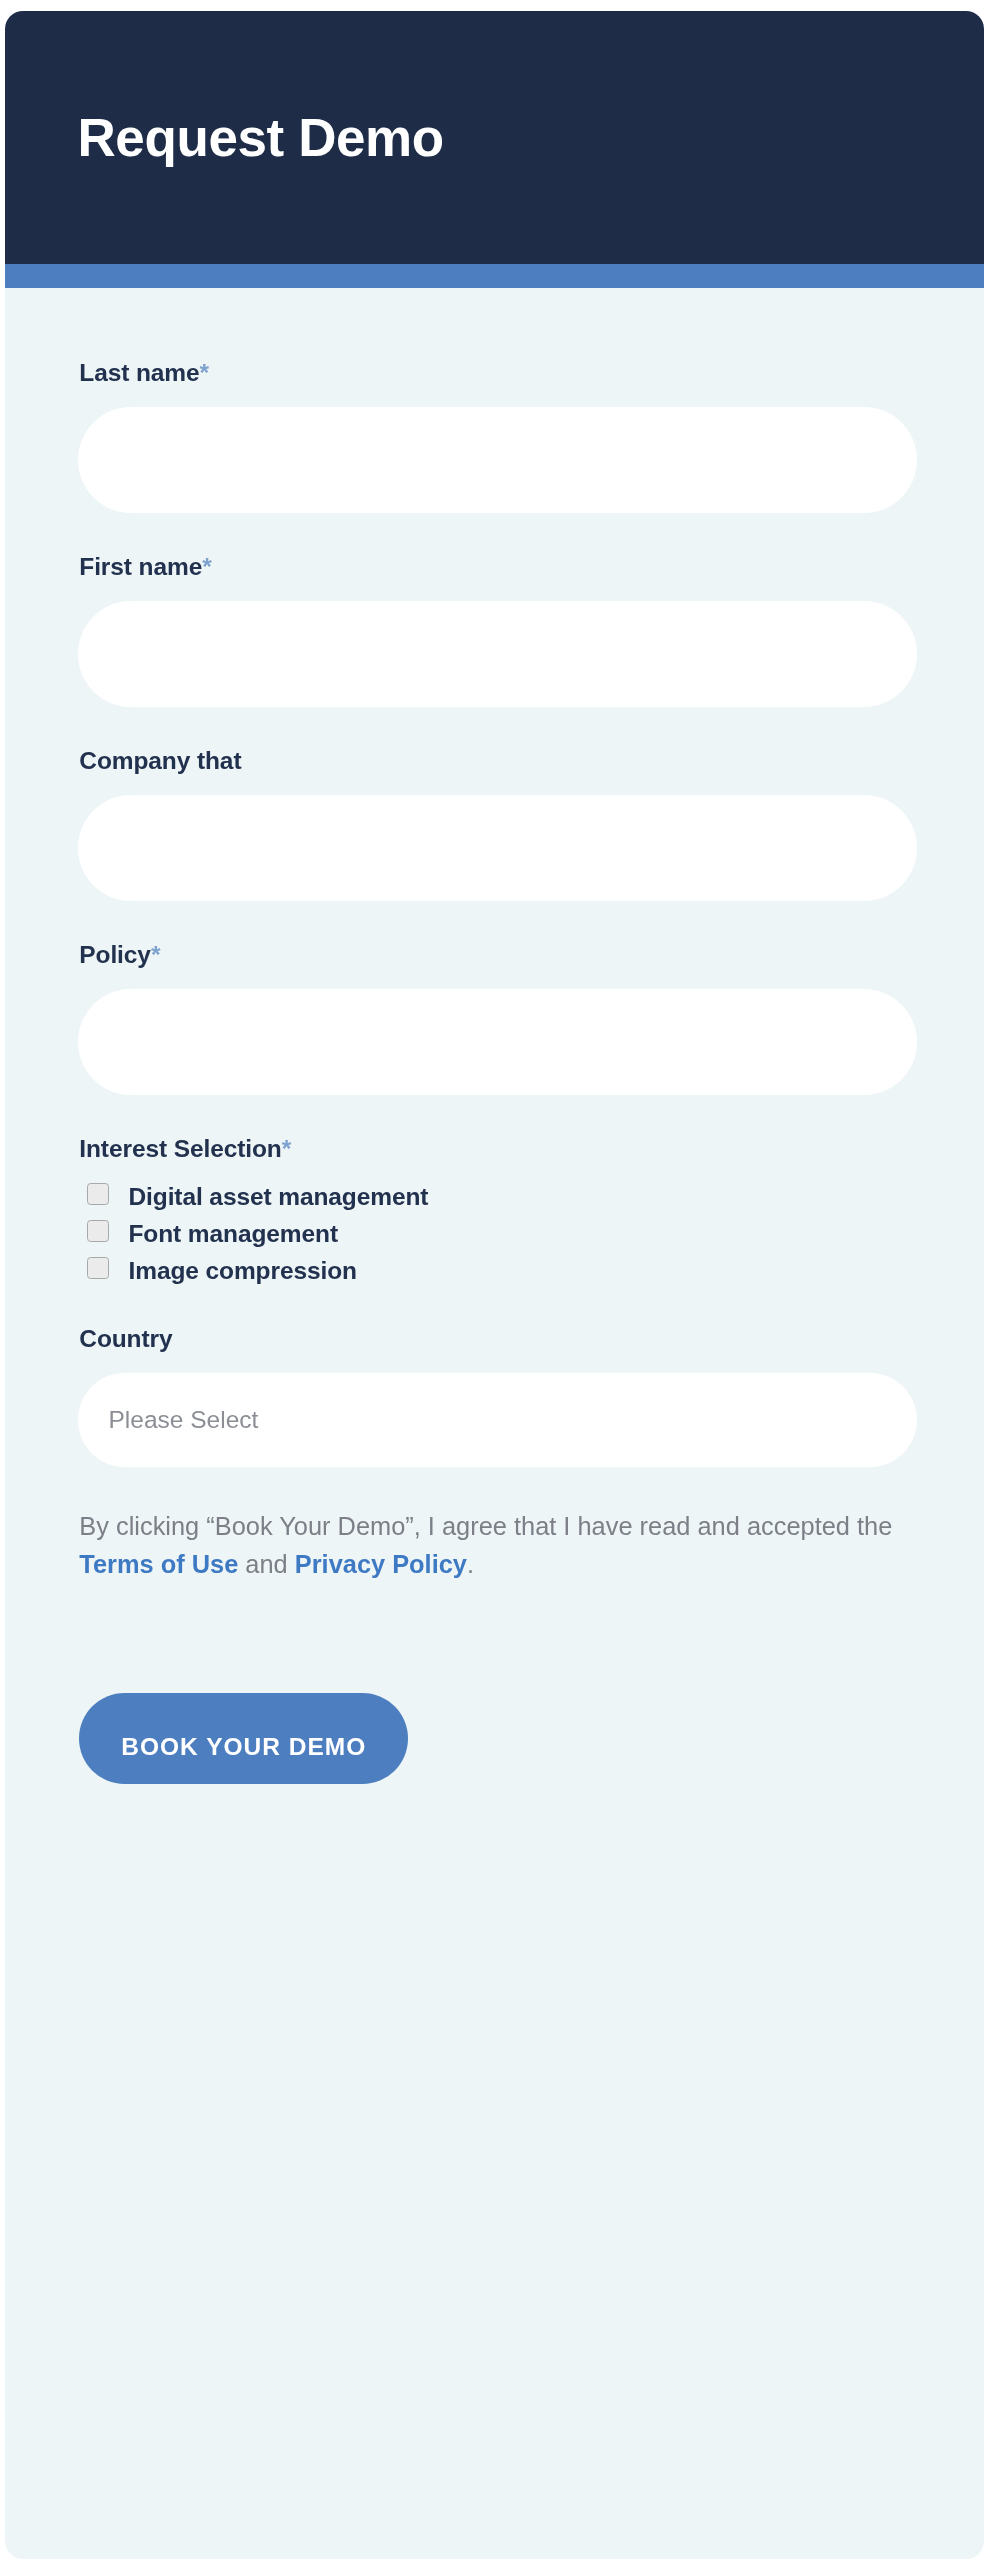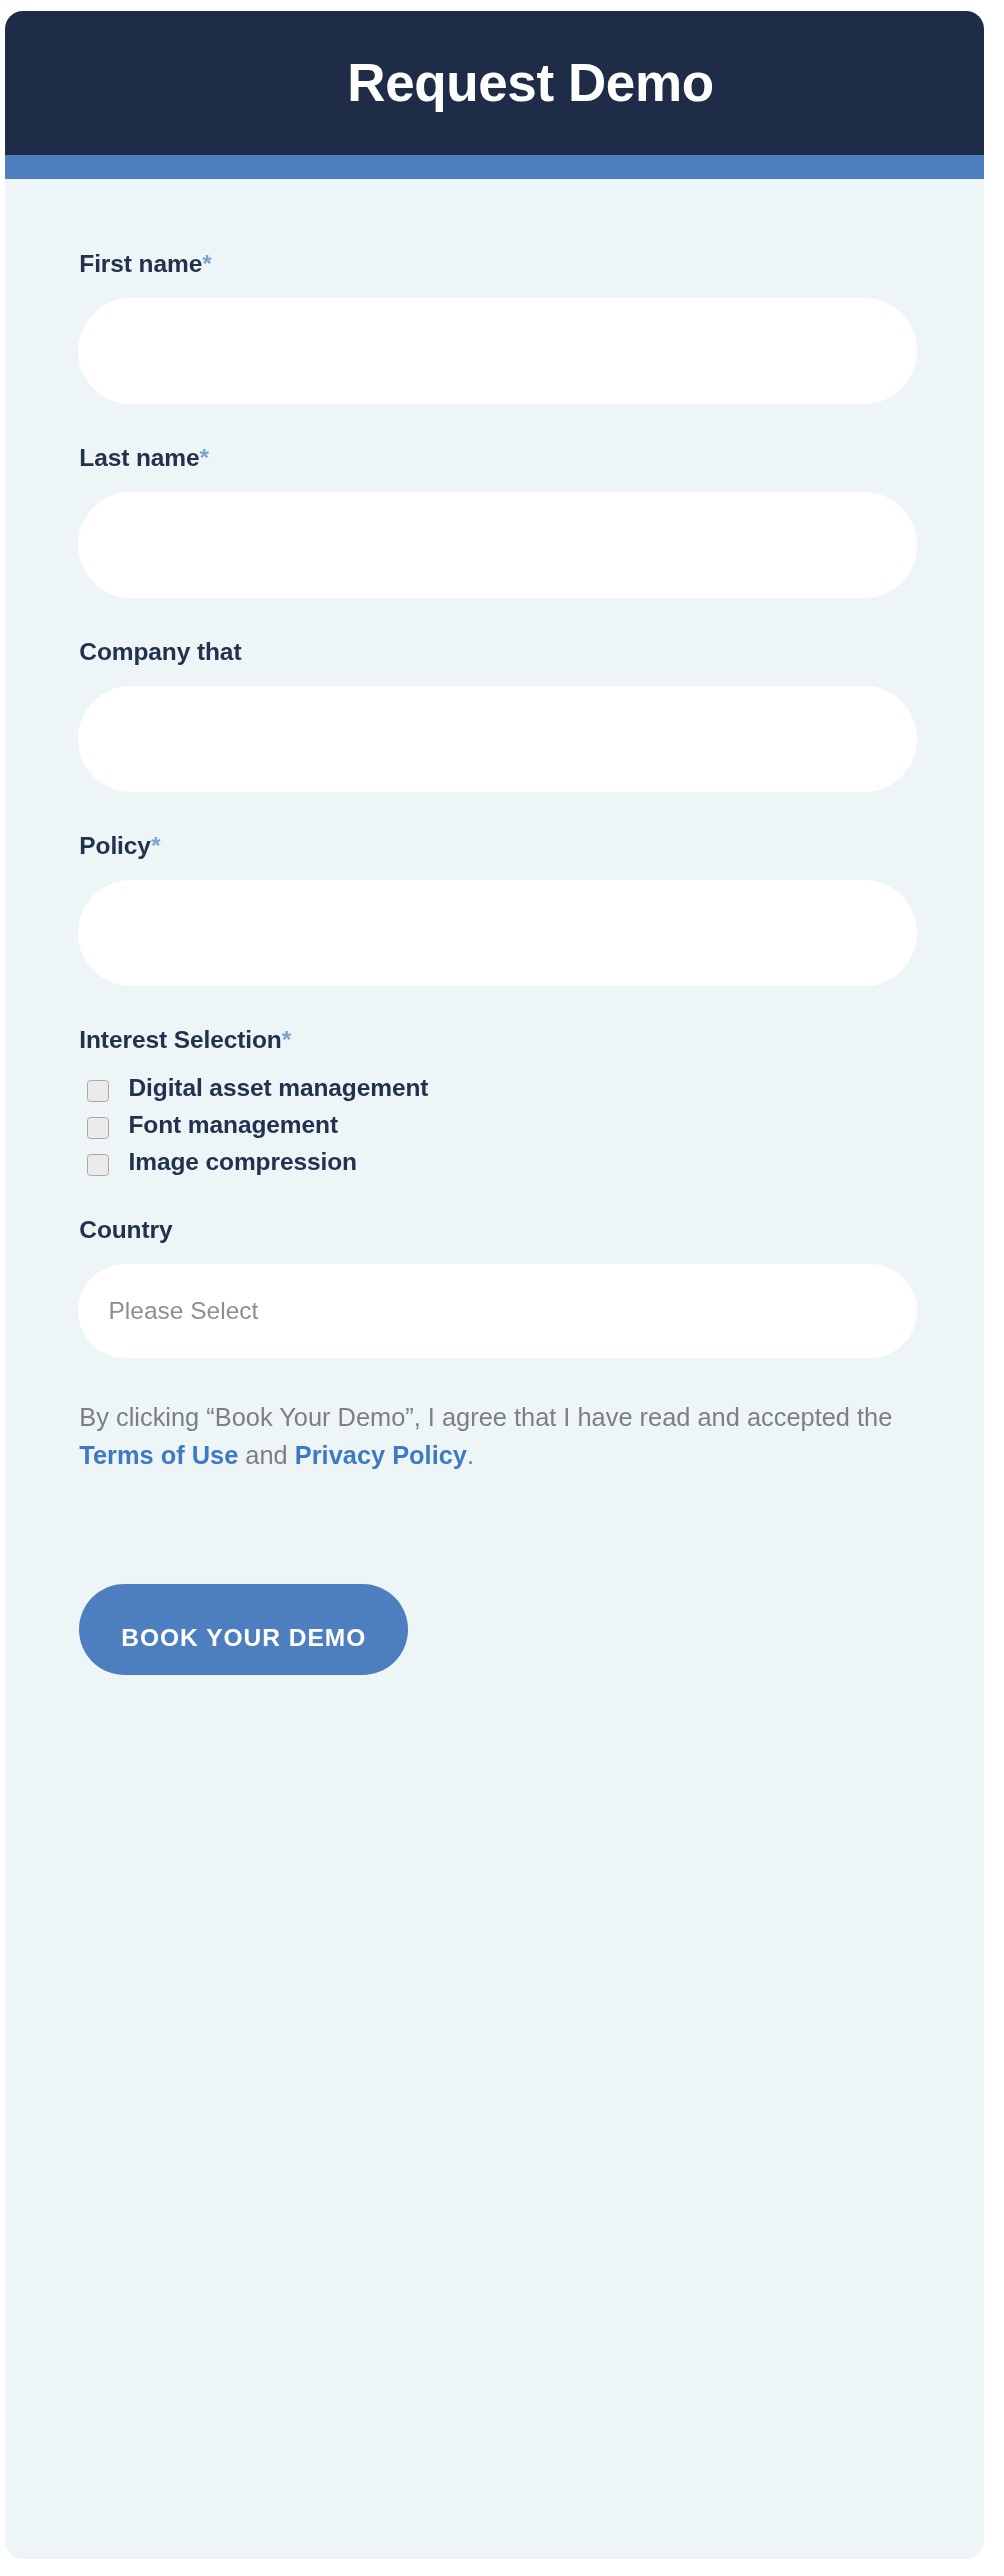--- a/index.html
+++ b/index.html
@@ -22,27 +22,26 @@
     width: 979px;
     height: 2548px;
     border-radius: 18px;
     overflow: hidden;
     background: #eef5f7;
     box-sizing: border-box;
   }
 
   
   .card-header {
-    height: 144px;
+    height: 253px;
     background: #1e2c47;
     display: flex;
     align-items: center;
     box-sizing: border-box;
     padding: 0 0 0 73px;
-    justify-content: center;
   }
   .card-title {
     color: #ffffff;
     font-size: 53px;
     font-weight: bold;
     letter-spacing: -0.4px;
     line-height: 1.05;
     margin: 0;
   }
   .accent-bar {
@@ -109,21 +108,21 @@
 
   
   .checkbox-group {
     margin-bottom: 40px;
   }
   .checkbox-list {
     margin-top: 16.3px;
   }
   .checkbox-row {
     display: flex;
-    align-items: flex-end;
+    align-items: flex-start;
     margin-bottom: 9px;
   }
   .cb-box {
     width: 22px;
     height: 22px;
     flex: 0 0 22px;
     background: #ebebeb;
     border: 0.9px solid #a8a8a8;
     border-radius: 3.6px;
     box-sizing: border-box;
@@ -179,26 +178,26 @@
 <div class="form-card">
 
   <div class="card-header">
     <h1 class="card-title">Request Demo</h1>
   </div>
   <div class="accent-bar"></div>
 
   <div class="card-body">
 
     <div class="field-group">
+      <label class="field-label"><span>Last name</span><span class="req-star">*</span></label>
+      <input class="text-input" type="text" placeholder="" style="">
+    </div>
+
+    <div class="field-group">
       <label class="field-label"><span>First name</span><span class="req-star">*</span></label>
-      <input class="text-input" type="text" placeholder="" style="">
-    </div>
-
-    <div class="field-group">
-      <label class="field-label"><span>Last name</span><span class="req-star">*</span></label>
       <input class="text-input" type="text" placeholder="" style="">
     </div>
 
     <div class="field-group">
       <label class="field-label"><span>Company that</span><span class="req-star"></span></label>
       <input class="text-input" type="text" placeholder="" style="">
     </div>
 
     <div class="field-group">
       <label class="field-label"><span>Policy</span><span class="req-star">*</span></label>

